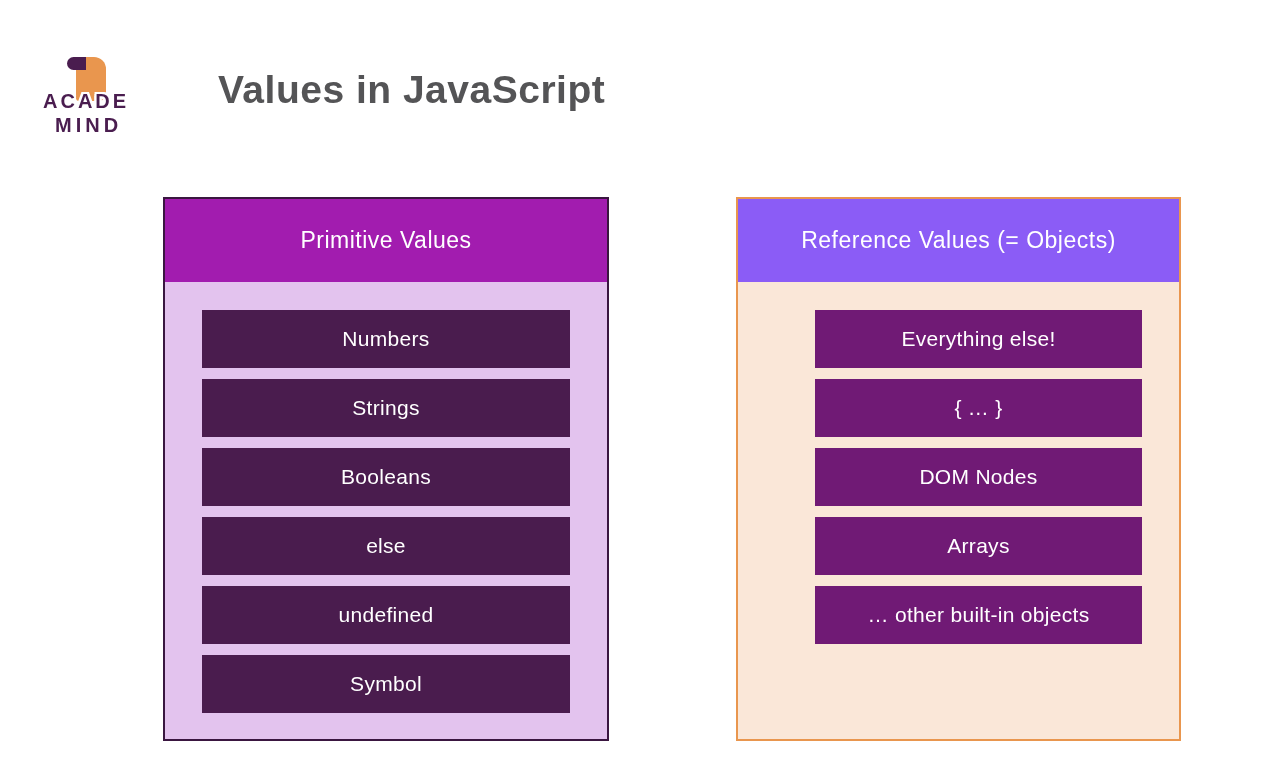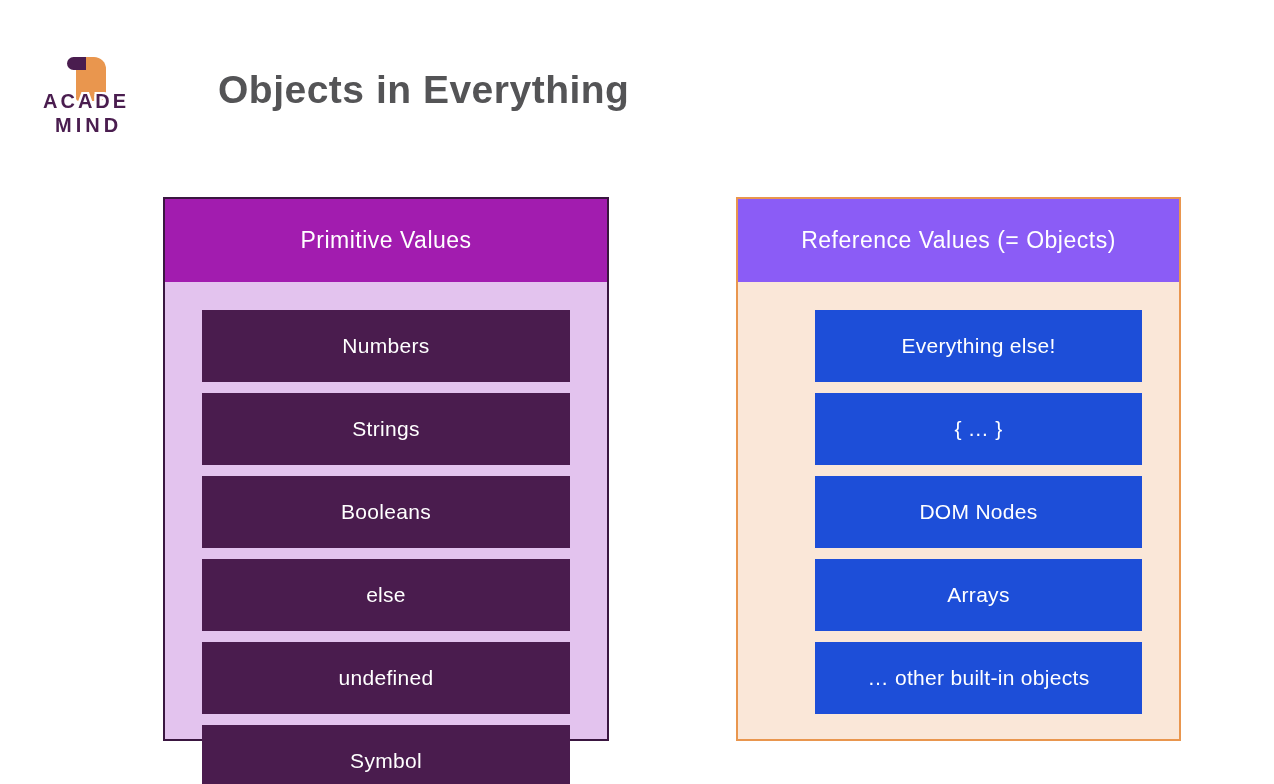--- a/index.html
+++ b/index.html
@@ -49,43 +49,43 @@
     background:#fae7d8;border:2px solid #e9964e;
   }
   .col-header{
     height:83px;display:flex;align-items:center;justify-content:center;
     color:#ffffff;font-size:23px;letter-spacing:0.5px;
   }
   .col-primitive .col-header{background:#a21caf;}
   .col-reference .col-header{background:#8b5cf6;}
   .col-body{padding:28px 37px 0 37px;}
   .item{
-    height:72px;margin-bottom:11px;
+    height:58px;margin-bottom:11px;
     display:flex;align-items:center;justify-content:center;
     color:#ffffff;font-size:21px;letter-spacing:0.3px;
   }
   .col-primitive .item{background:#4a1c4e;}
-  .col-reference .item{background:#1d4ed8;margin-left:40px;}
+  .col-reference .item{background:#701a75;margin-left:40px;}
 </style>
 </head>
 <body>
 
 <div class="canvas">
 
   <div class="logo">
     <div class="ribbon">
       <div class="curl"></div>
     </div>
     <div class="logo-text">
       <span class="l1">ACADE</span>
       <span class="l2">MIND</span>
     </div>
   </div>
 
-  <h1 class="page-title">Objects in Everything</h1>
+  <h1 class="page-title">Values in JavaScript</h1>
 
   <section class="col col-primitive">
     <div class="col-header">Primitive Values</div>
     <div class="col-body">
       <div class="item">Numbers</div>
       <div class="item">Strings</div>
       <div class="item">Booleans</div>
       <div class="item">else</div>
       <div class="item">undefined</div>
       <div class="item">Symbol</div>

